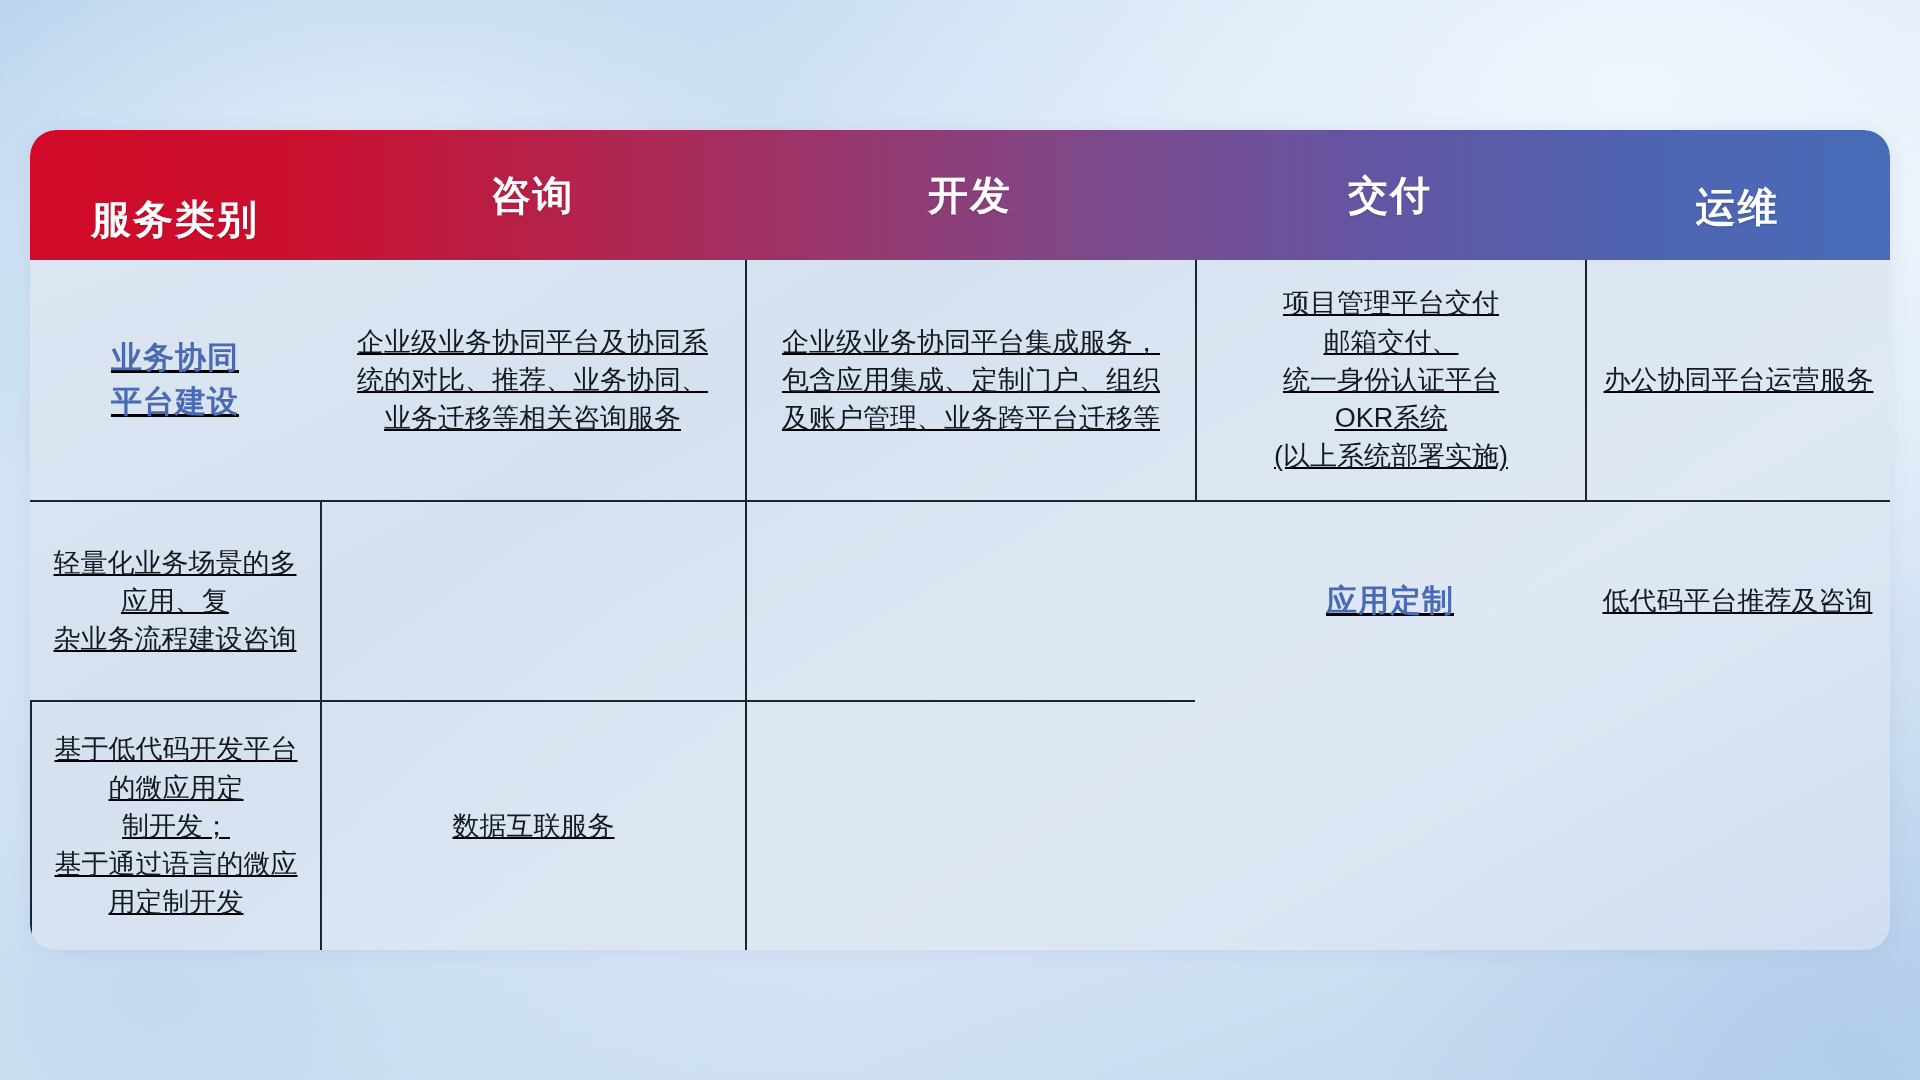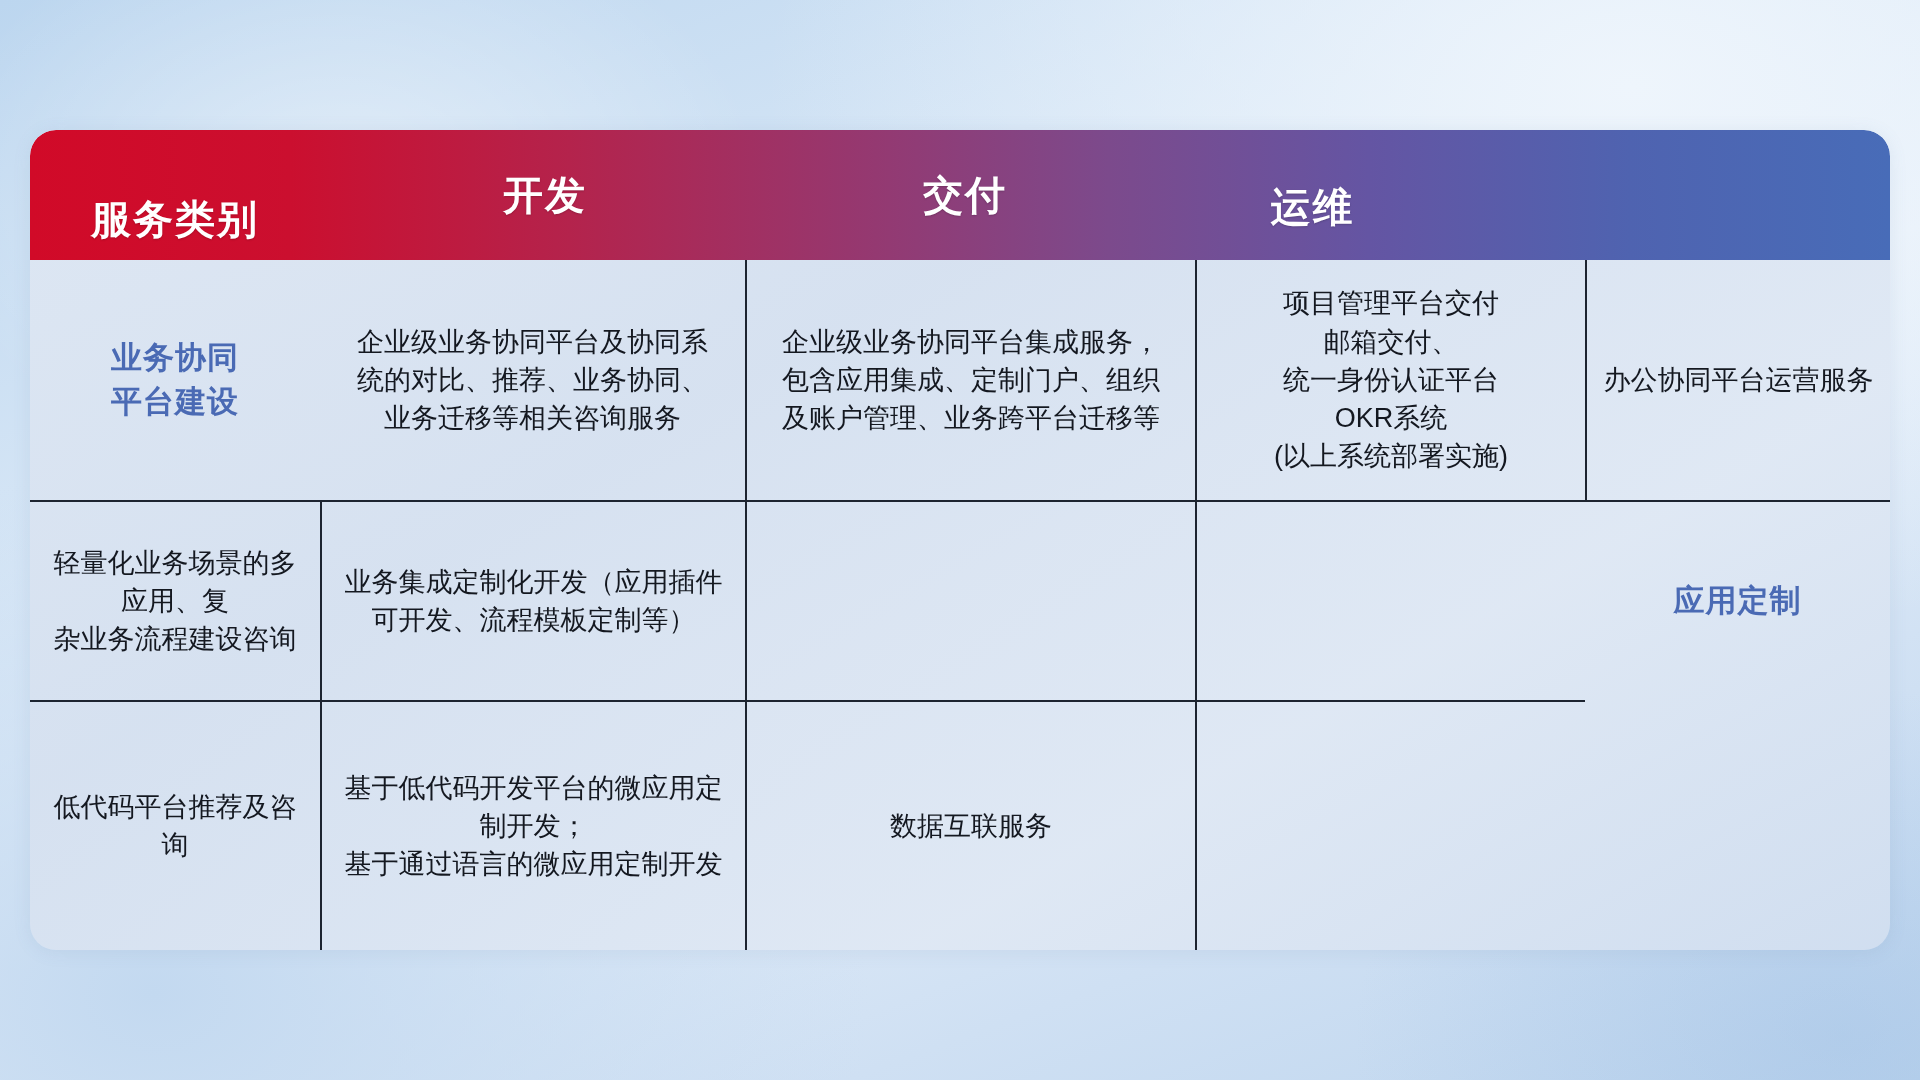--- a/index.html
+++ b/index.html
@@ -73,20 +73,21 @@
     position:absolute;left:0;top:130px;width:1860px;height:690px;
     display:grid;
     grid-template-columns:290px 425px 450px 390px 305px;
     grid-template-rows:240px 200px 250px;
   }
   .cell{
     display:flex;align-items:center;justify-content:center;
     padding:6px 16px;
     box-sizing:border-box;
     text-align:center;
+    text-decoration:underline;
   }
   
   .vr{border-left:2px solid #1d2430;}
   
   .hr{border-top:2px solid #1d2430;}
 
   .cat{
     color:#4a6ab4;
     font-size:31px;font-weight:bold;
     line-height:1.42;
@@ -102,20 +103,21 @@
 </style>
 </head>
 <body>
 
 <div id="bg"></div>
 
 <div id="card">
 
   <div id="thead">
     <div class="hcell hc0">服务类别</div>
+    <div class="hcell hc1">咨询</div>
     <div class="hcell hc2">开发</div>
     <div class="hcell hc3">交付</div>
     <div class="hcell hc4">运维</div>
   </div>
 
   <div id="tbody">
 
     <div class="cell">
         <span class="cat nowrapline">业务协同
 平台建设</span>
@@ -139,24 +141,20 @@
       </div>
     <div class="cell vr">
         <span class="body-txt nowrapline">办公协同平台运营服务</span>
       </div>
 
     <div class="cell hr">
         <span class="body-txt nowrapline">轻量化业务场景的多应用、复
 杂业务流程建设咨询</span>
       </div>
     <div class="cell hr vr">
-        <span class="body-txt nowrapline">业务集成定制化开发（应用插件
-可开发、流程模板定制等）</span>
-      </div>
-    <div class="cell hr vr">
         <span class="body-txt nowrapline"></span>
       </div>
     <div class="cell hr vr">
         <span class="body-txt nowrapline"></span>
       </div>
 
     <div class="cell hr">
         <span class="cat nowrapline">应用定制</span>
       </div>
     <div class="cell hr">

